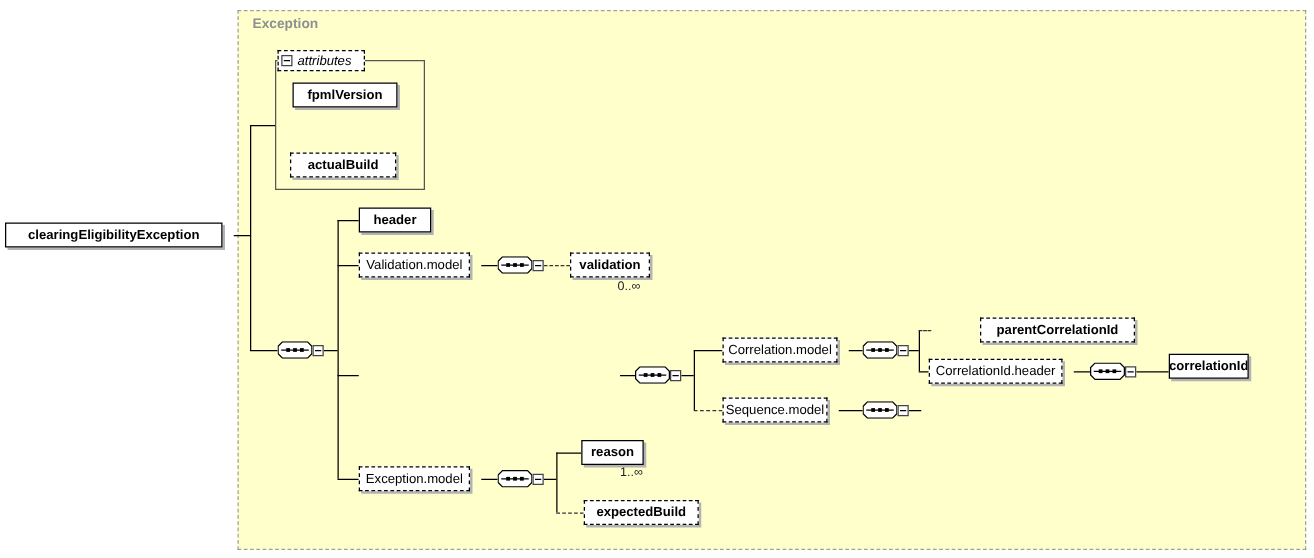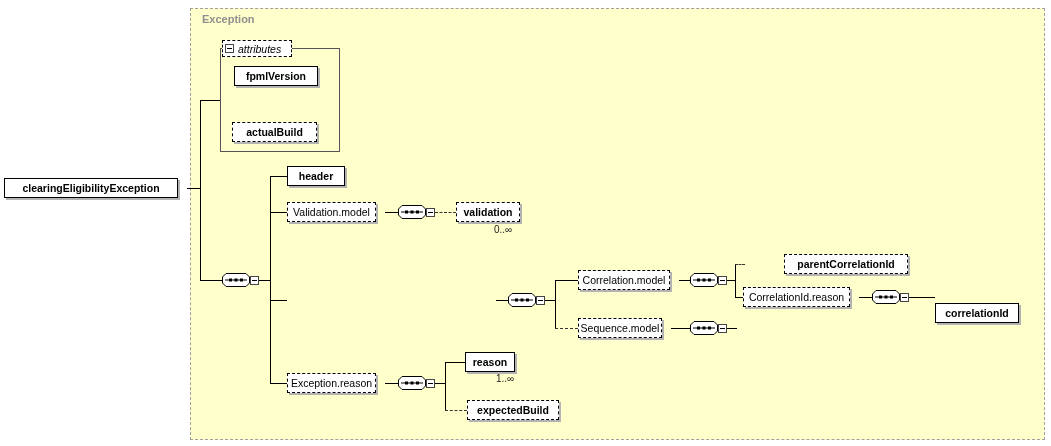--- a/index.html
+++ b/index.html
@@ -193,34 +193,34 @@
 
   <div class="node opt model" style="left:578px;top:270px;width:92px">
     <span>Correlation.model</span>
     <span class="exp r"></span>
   </div>
   <div class="node opt" style="left:784px;top:254px;width:124px">
     <span>parentCorrelationId</span>
     <span class="exp plus r"></span>
   </div>
   <div class="node opt model" style="left:743px;top:287px;width:107px">
-    <span>CorrelationId.reason</span>
-    <span class="exp r"></span>
-  </div>
-  <div class="node" style="left:935px;top:303px;width:84px">
+    <span>CorrelationId.header</span>
+    <span class="exp r"></span>
+  </div>
+  <div class="node" style="left:935px;top:283px;width:64px">
     <span>correlationId</span>
   </div>
 
   <div class="node opt model" style="left:578px;top:318px;width:84px">
     <span>Sequence.model</span>
     <span class="exp r"></span>
   </div>
 
   <div class="node opt model" style="left:287px;top:373px;width:89px">
-    <span>Exception.reason</span>
+    <span>Exception.model</span>
     <span class="exp r"></span>
   </div>
   <div class="node" style="left:465px;top:352px;width:50px">
     <span>reason</span>
     <span class="exp plus r"></span>
   </div>
   <div class="occurs" style="left:496px;top:373px">1..∞</div>
   <div class="node opt" style="left:467px;top:400px;width:92px">
     <span>expectedBuild</span>
     <span class="exp plus r"></span>

